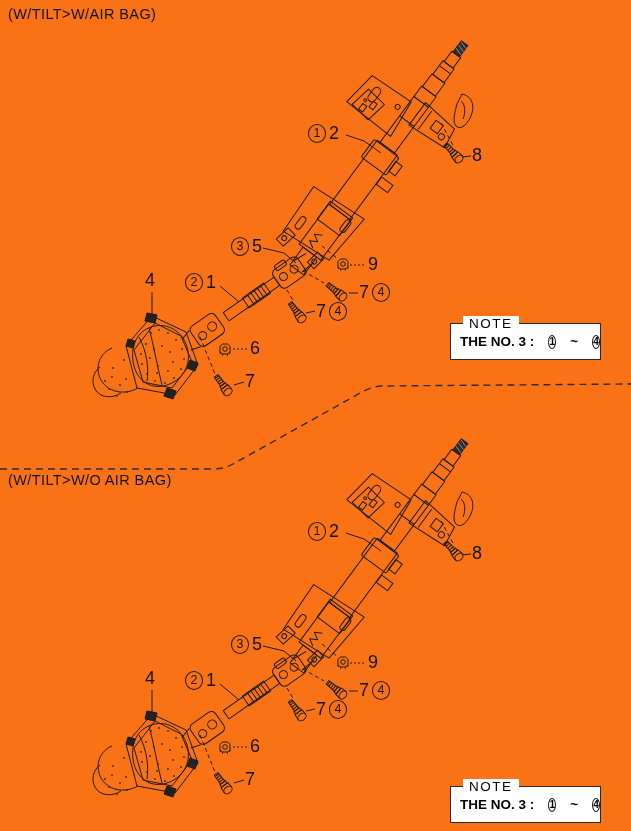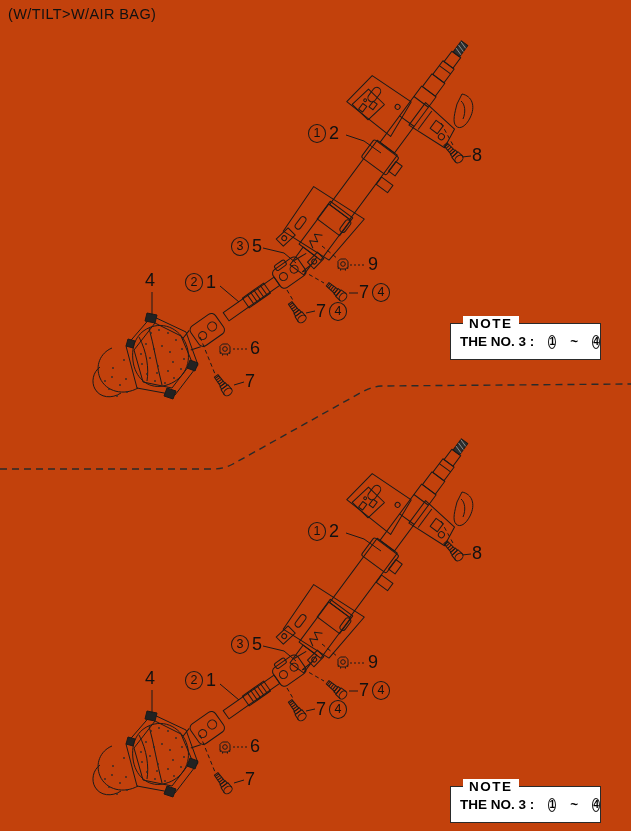--- a/index.html
+++ b/index.html
@@ -1,25 +1,25 @@
 <!DOCTYPE html>
 <html><head>
 <meta charset="utf-8">
 <style>
   html,body{margin:0;padding:0;background:#fff;}
-  .page{position:relative;width:631px;height:831px;background:#c2410c;overflow:hidden;
+  .page{position:relative;width:631px;height:831px;background:#f97316;overflow:hidden;
         font-family:"Liberation Sans", sans-serif;color:#000;}
   .art{position:absolute;left:0;top:0;}
   .sec-title{position:absolute;font-size:14.5px;letter-spacing:.4px;white-space:nowrap;color:#111;}
   .callout{position:absolute;display:flex;align-items:center;gap:3px;font-size:18px;line-height:1;color:#111;}
   .circ{display:inline-flex;width:16px;height:16px;border:1.8px solid #1a1a1a;border-radius:50%;
         align-items:center;justify-content:center;font-size:12.5px;line-height:1;padding-top:.5px;}
   .note{position:absolute;left:450px;width:149px;height:35px;border:1.8px solid #2a2a2a;background:#fff;}
   .note-title{position:absolute;top:-8px;left:12px;background:#fff;padding:0 6px;
-              font-size:13.5px;font-weight:bold;letter-spacing:1.5px;}
+              font-size:13.5px;font-weight:normal;letter-spacing:1.5px;}
   .note-body{display:flex;align-items:center;gap:14px;margin:10px 0 0 9px;
              font-size:13.5px;font-weight:bold;white-space:nowrap;}
   .ncirc{display:inline-flex;width:12px;height:12px;border:1.5px solid #1a1a1a;border-radius:50%;
          align-items:center;justify-content:center;font-size:10px;line-height:1;}
 </style>
 </head>
 <body>
 
 <div class="page">
 
@@ -223,20 +223,21 @@
   <div class="note" style="top:323px">
     <span class="note-title">NOTE</span>
     <div class="note-body">
       <span>THE NO. 3 :</span>
       <span class="ncirc">1</span>
       <span>~</span>
       <span class="ncirc">4</span>
     </div>
   </div>
 
+  <div class="sec-title" style="left:8px;top:472px">(W/TILT&gt;W/O AIR BAG)</div>
 
   <div class="callout" style="left:308px;top:522px">
     <span class="circ">1</span>
     <span>2</span>
   </div>
   <div class="callout" style="left:472px;top:544px">
     <span>8</span>
   </div>
   <div class="callout" style="left:231px;top:635px">
     <span class="circ">3</span>

